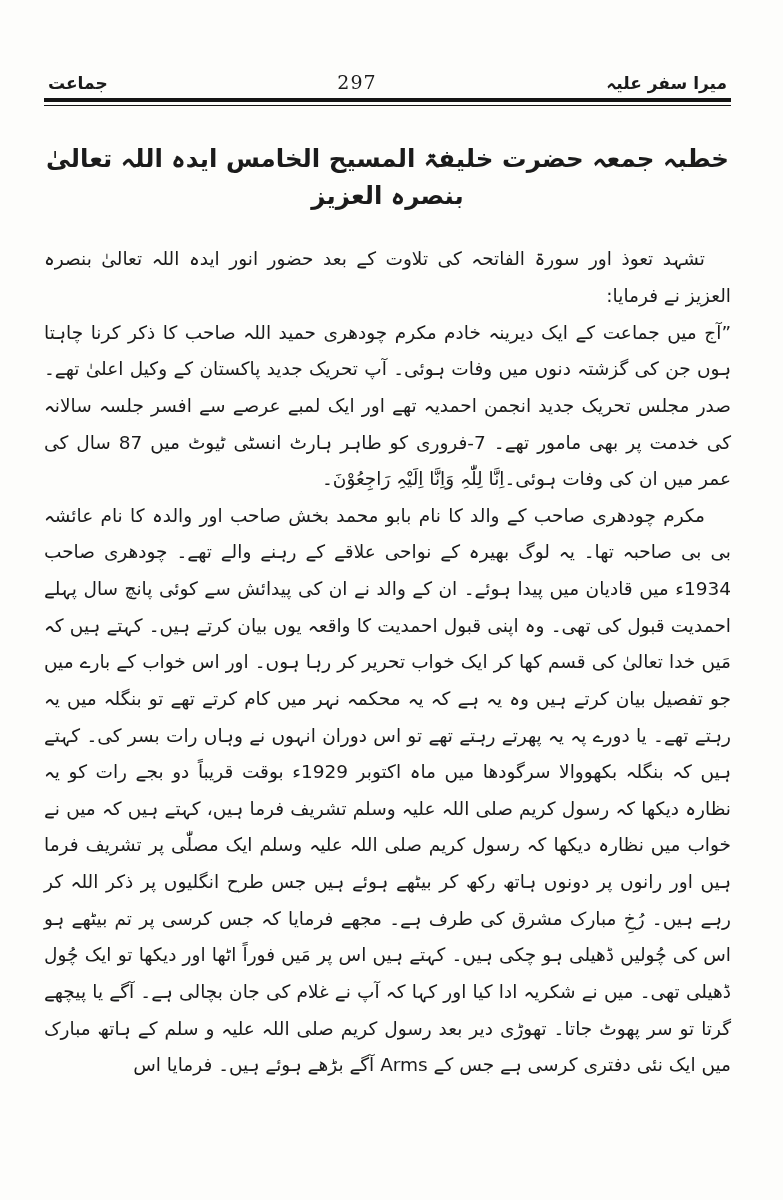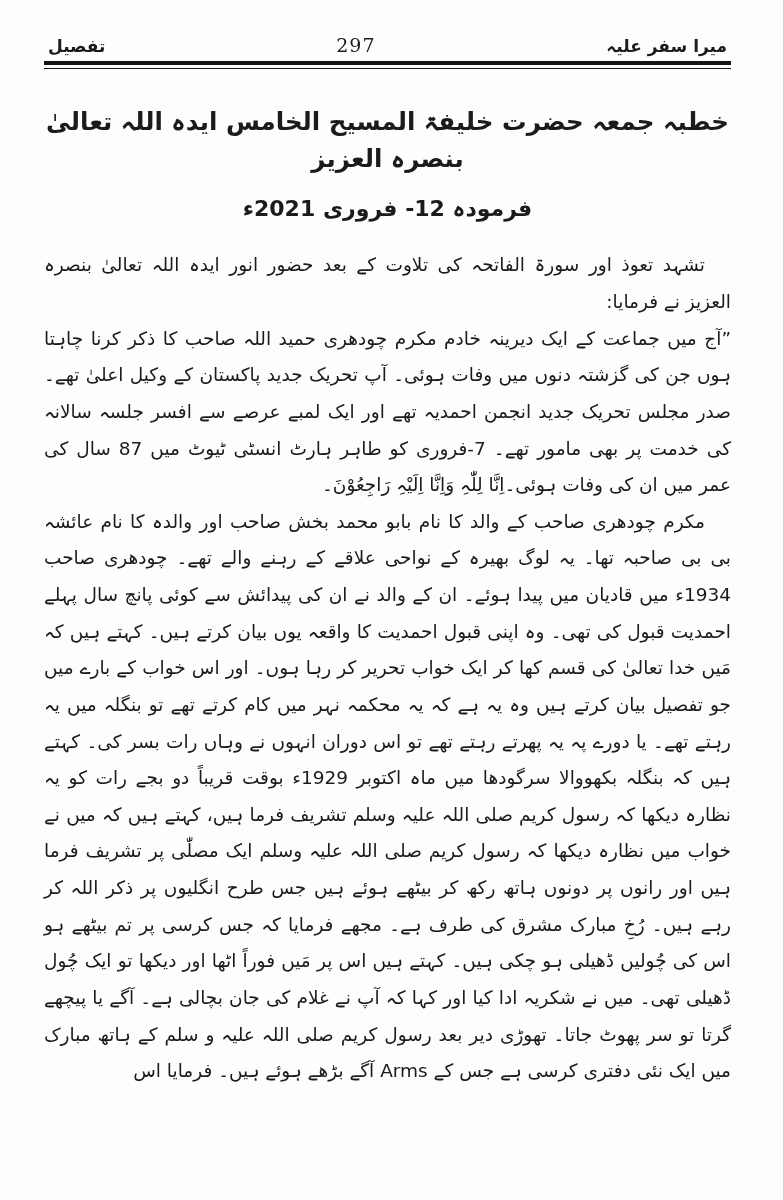--- a/index.html
+++ b/index.html
@@ -28,20 +28,21 @@
     align-items: flex-end;
     font-size: 17px;
     font-weight: bold;
     padding: 0 4px 4px 4px;
   }
   .running-head .page-num {
     font-family: "DejaVu Serif", serif;
     font-weight: normal;
     font-size: 19px;
     letter-spacing: 1px;
+    margin-top: 37px;
   }
   .rule-thick {
     border: 0;
     border-top: 4px solid #151515;
     margin: 1px 0 0 0;
   }
   .rule-thin {
     border: 0;
     border-top: 1.6px solid #151515;
     margin: 2.5px 0 0 0;
@@ -80,29 +81,28 @@
   }
 </style>
 </head>
 <body>
 
 <div class="page">
 
   <div class="running-head">
     <span class="book-title">میرا سفر علیہ</span>
     <span class="page-num">297</span>
-    <span class="section-title">تفصیل</span>
+    <span class="section-title">جماعت</span>
   </div>
 
   <hr class="rule-thick">
   <hr class="rule-thin">
 
   <h1 class="sermon-title">خطبہ جمعہ حضرت خلیفۃ المسیح الخامس ایدہ اللہ تعالیٰ بنصرہ العزیز</h1>
 
-  <h2 class="sermon-date">فرمودہ 12- فروری 2021ء</h2>
 
   <div class="body-text">
 
     <p class="indented">تشہد تعوذ اور سورۃ الفاتحہ کی تلاوت کے بعد حضور انور ایدہ اللہ تعالیٰ بنصرہ العزیز نے فرمایا:</p>
 
     <p><span>”آج میں جماعت کے ایک دیرینہ خادم مکرم چودھری حمید اللہ صاحب کا ذکر کرنا چاہتا ہوں جن کی گزشتہ دنوں میں وفات ہوئی۔ آپ تحریک جدید پاکستان کے وکیل اعلیٰ تھے۔ صدر مجلس تحریک جدید انجمن احمدیہ تھے اور ایک لمبے عرصے سے افسر جلسہ سالانہ کی خدمت پر بھی مامور تھے۔ 7-فروری کو طاہر ہارٹ انسٹی ٹیوٹ میں 87 سال کی عمر میں ان کی وفات ہوئی۔</span><span class="arabic-phrase">اِنَّا لِلّٰہِ وَاِنَّا اِلَیْہِ رَاجِعُوْنَ</span><span>۔</span></p>
 
     <p class="indented">مکرم چودھری صاحب کے والد کا نام بابو محمد بخش صاحب اور والدہ کا نام عائشہ بی بی صاحبہ تھا۔ یہ لوگ بھیرہ کے نواحی علاقے کے رہنے والے تھے۔ چودھری صاحب 1934ء میں قادیان میں پیدا ہوئے۔ ان کے والد نے ان کی پیدائش سے کوئی پانچ سال پہلے احمدیت قبول کی تھی۔ وہ اپنی قبول احمدیت کا واقعہ یوں بیان کرتے ہیں۔ کہتے ہیں کہ مَیں خدا تعالیٰ کی قسم کھا کر ایک خواب تحریر کر رہا ہوں۔ اور اس خواب کے بارے میں جو تفصیل بیان کرتے ہیں وہ یہ ہے کہ یہ محکمہ نہر میں کام کرتے تھے تو بنگلہ میں یہ رہتے تھے۔ یا دورے پہ یہ پھرتے رہتے تھے تو اس دوران انہوں نے وہاں رات بسر کی۔ کہتے ہیں کہ بنگلہ بکھووالا سرگودھا میں ماہ اکتوبر 1929ء بوقت قریباً دو بجے رات کو یہ نظارہ دیکھا کہ رسول کریم صلی اللہ علیہ وسلم تشریف فرما ہیں، کہتے ہیں کہ میں نے خواب میں نظارہ دیکھا کہ رسول کریم صلی اللہ علیہ وسلم ایک مصلّٰی پر تشریف فرما ہیں اور رانوں پر دونوں ہاتھ رکھ کر بیٹھے ہوئے ہیں جس طرح انگلیوں پر ذکر اللہ کر رہے ہیں۔ رُخِ مبارک مشرق کی طرف ہے۔ مجھے فرمایا کہ جس کرسی پر تم بیٹھے ہو اس کی چُولیں ڈھیلی ہو چکی ہیں۔ کہتے ہیں اس پر مَیں فوراً اٹھا اور دیکھا تو ایک چُول ڈھیلی تھی۔ میں نے شکریہ ادا کیا اور کہا کہ آپ نے غلام کی جان بچالی ہے۔ آگے یا پیچھے گرتا تو سر پھوٹ جاتا۔ تھوڑی دیر بعد رسول کریم صلی اللہ علیہ و سلم کے ہاتھ مبارک میں ایک نئی دفتری کرسی ہے جس کے Arms آگے بڑھے ہوئے ہیں۔ فرمایا اس</p>
 
   </div>

